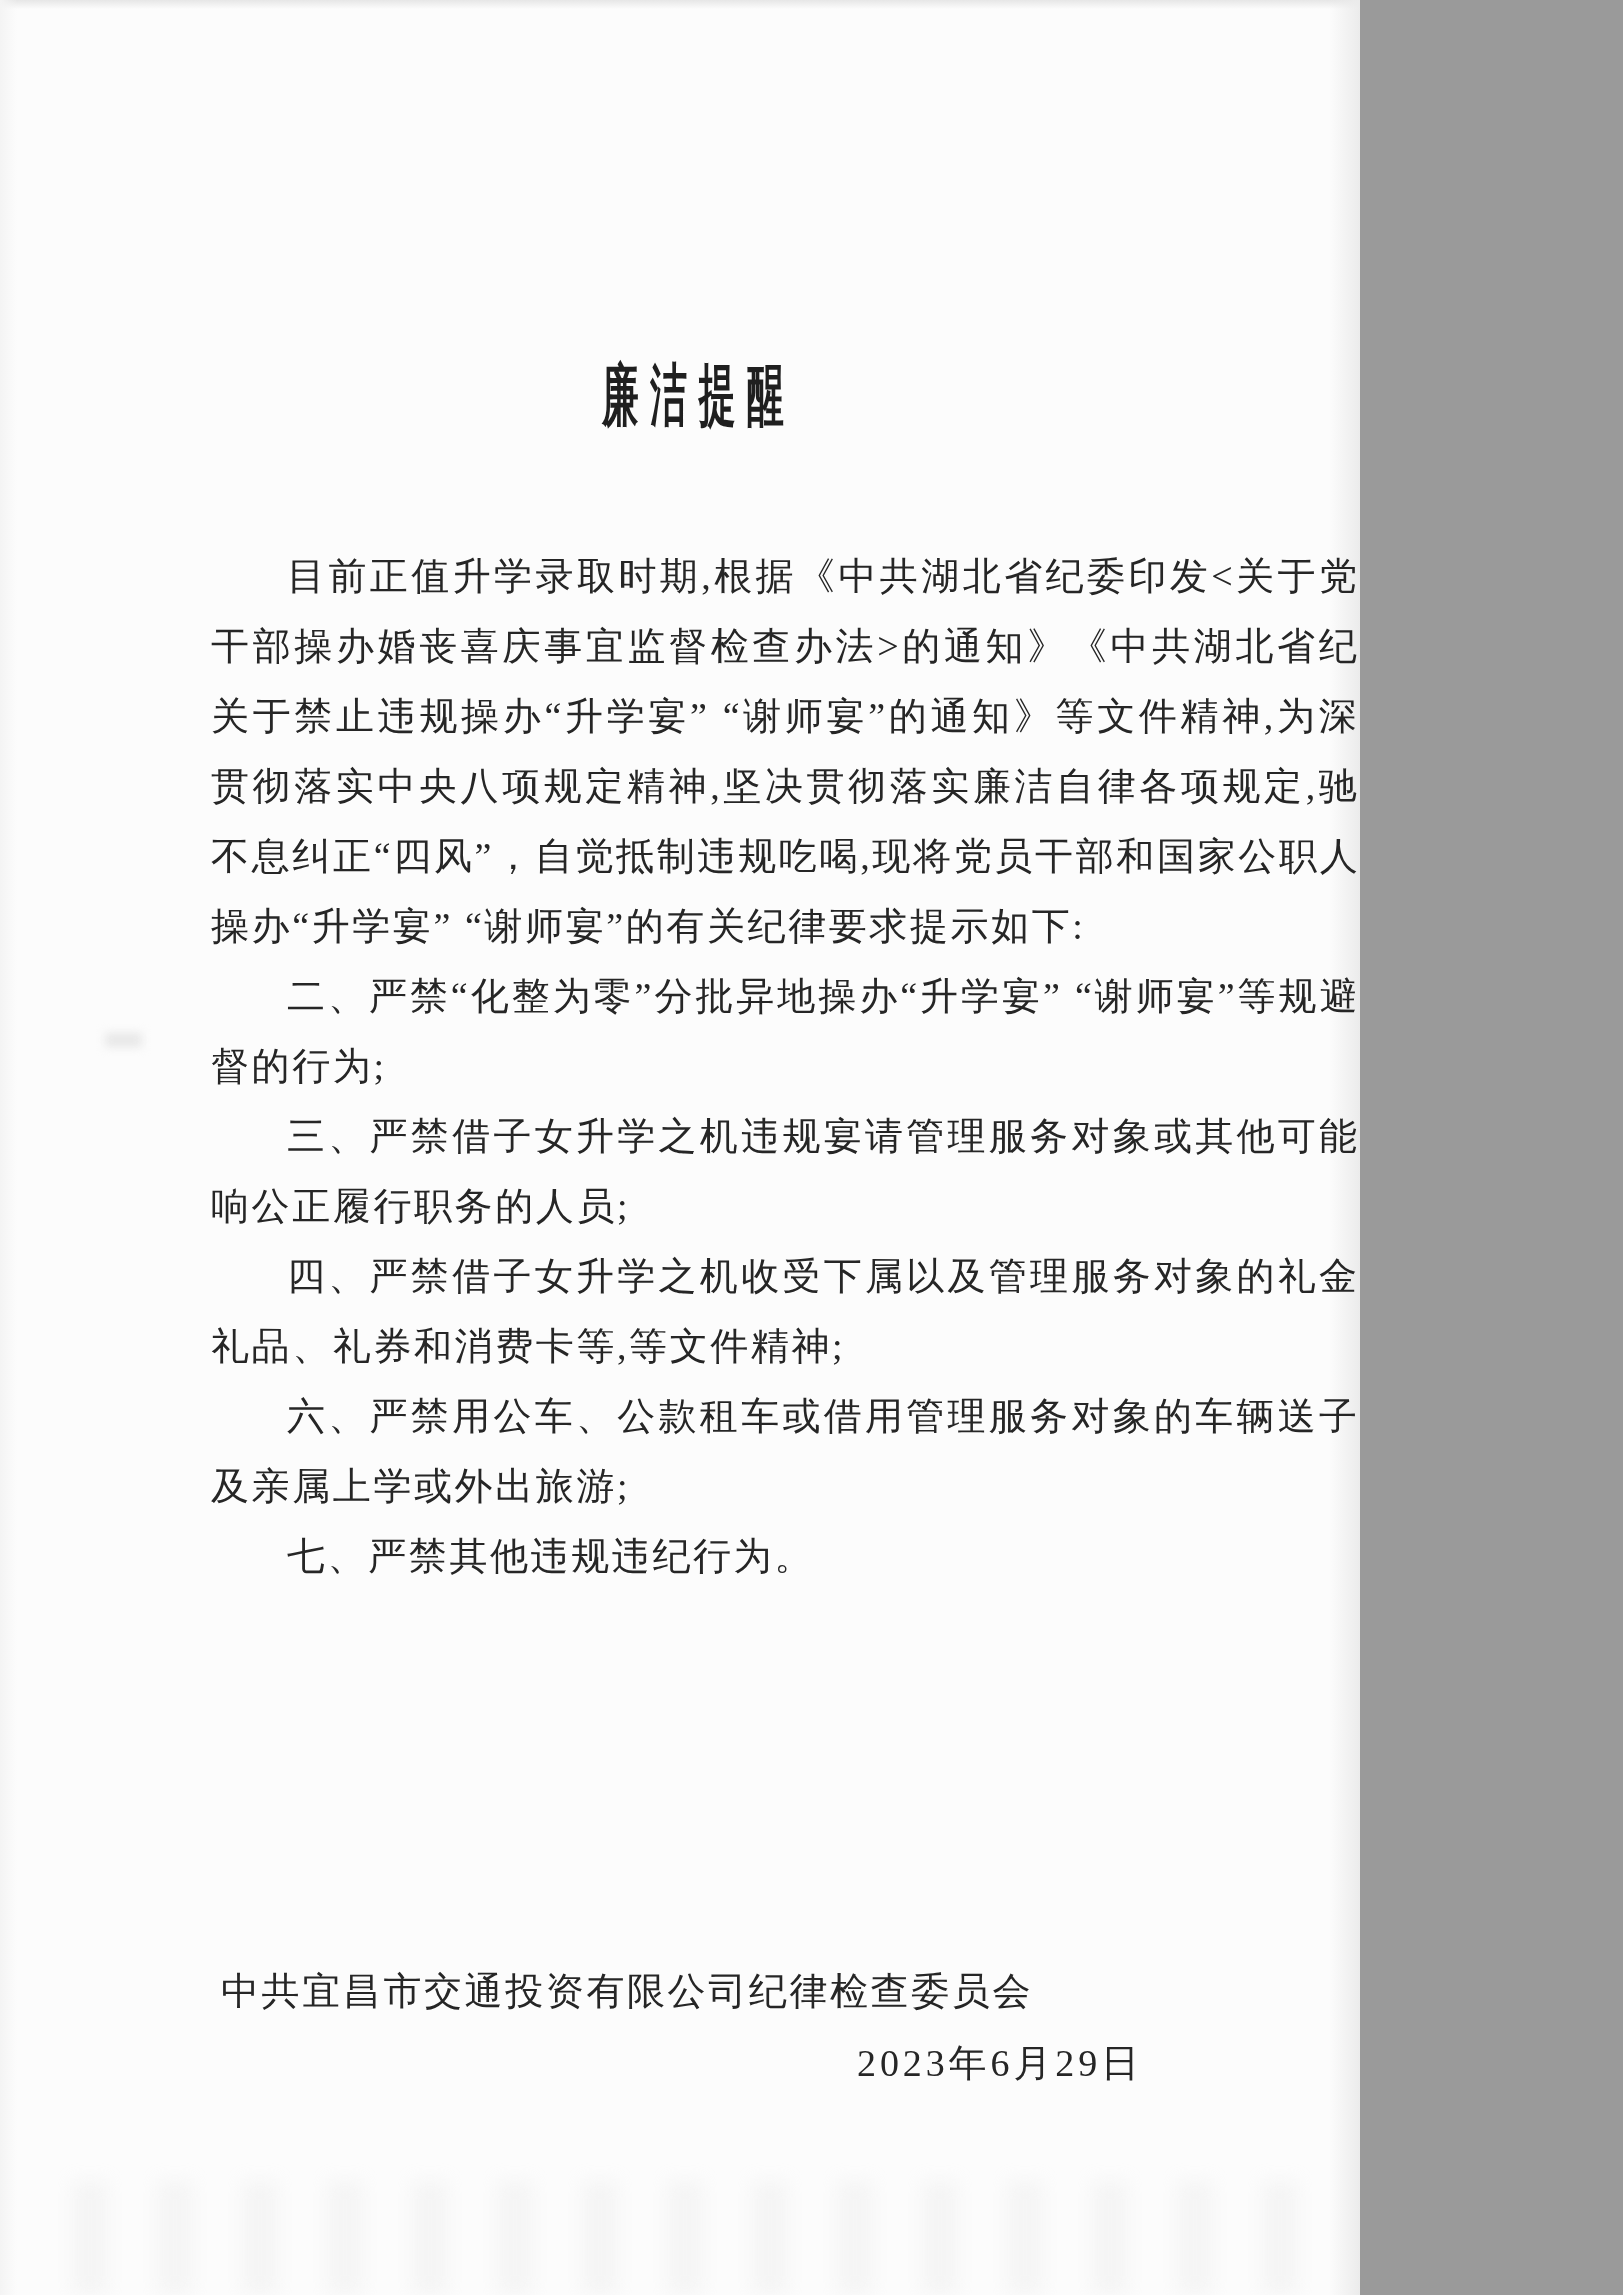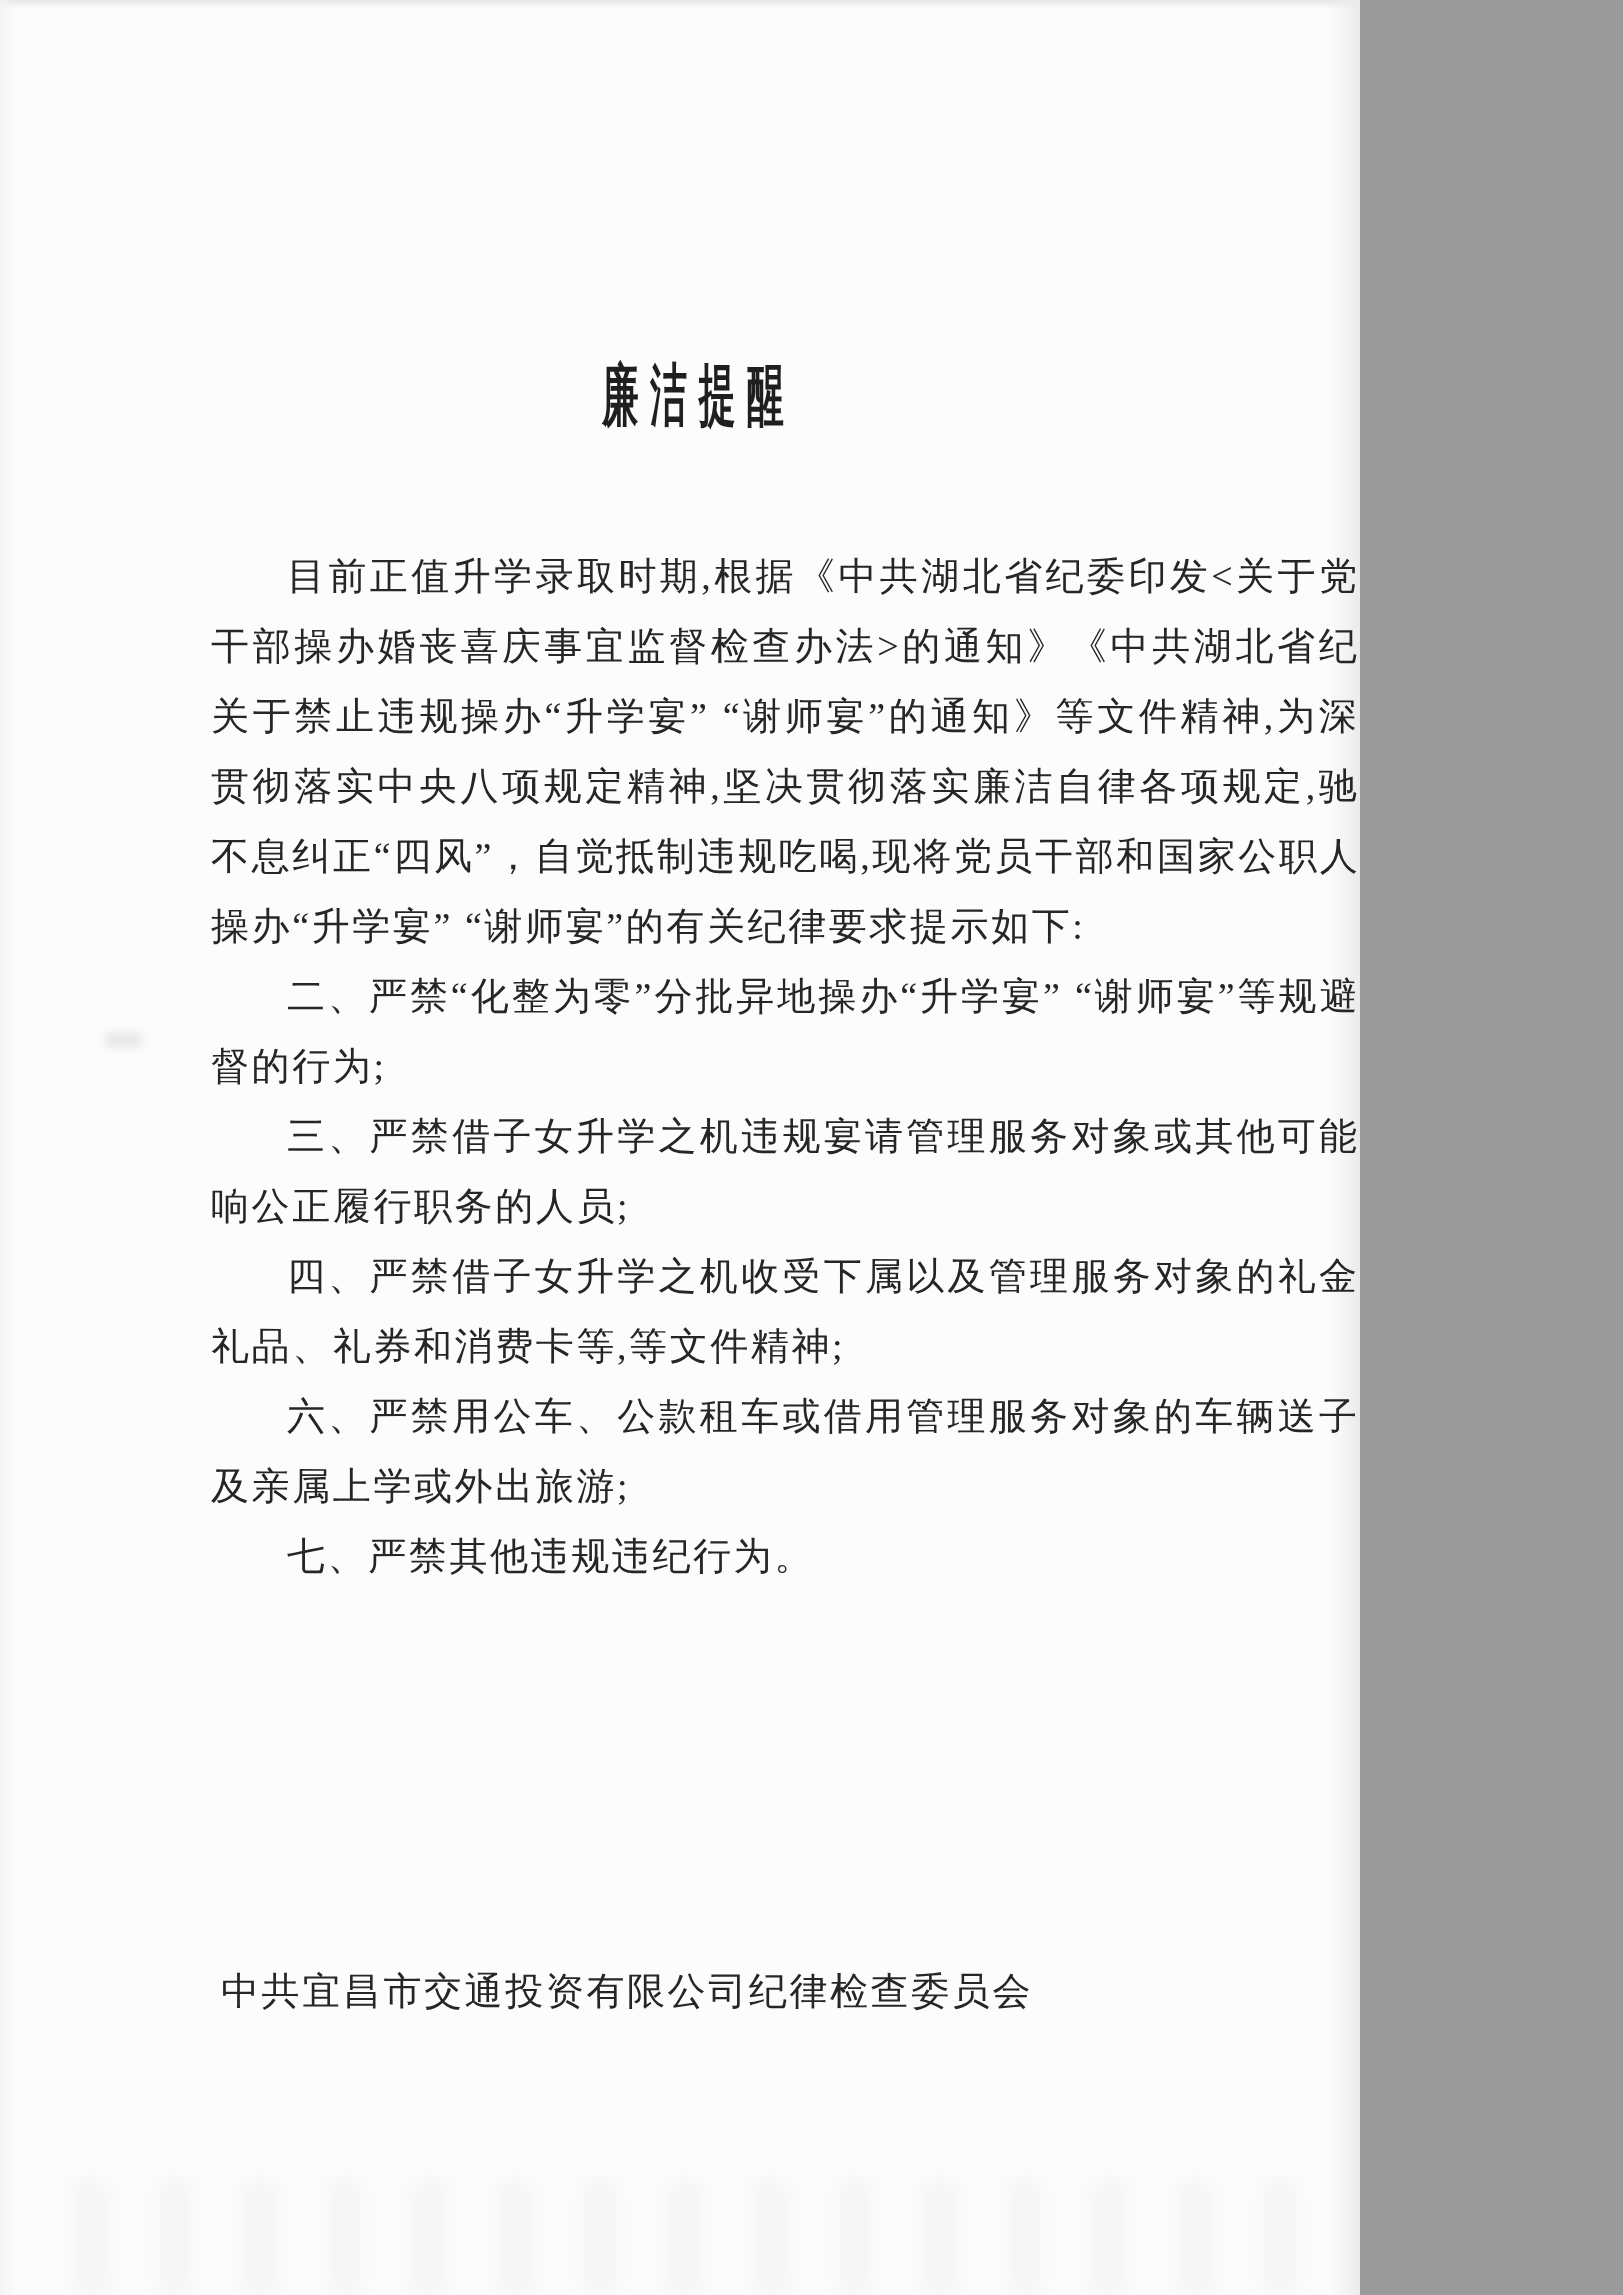--- a/index.html
+++ b/index.html
@@ -67,14 +67,15 @@
   <div class="doc-body">
     <p>目前正值升学录取时期,根据《中共湖北省纪委印发&lt;关于党员干部操办婚丧喜庆事宜监督检查办法&gt;的通知》《中共湖北省纪委　关于禁止违规操办“升学宴” “谢师宴”的通知》等文件精神,为深入贯彻落实中央八项规定精神,坚决贯彻落实廉洁自律各项规定,驰而不息纠正“四风”，自觉抵制违规吃喝,现将党员干部和国家公职人员操办“升学宴” “谢师宴”的有关纪律要求提示如下:</p>
     <p>二、严禁“化整为零”分批异地操办“升学宴” “谢师宴”等规避监督的行为;</p>
     <p>三、严禁借子女升学之机违规宴请管理服务对象或其他可能影响公正履行职务的人员;</p>
     <p>四、严禁借子女升学之机收受下属以及管理服务对象的礼金、礼品、礼券和消费卡等,等文件精神;</p>
     <p>六、严禁用公车、公款租车或借用管理服务对象的车辆送子女及亲属上学或外出旅游;</p>
     <p>七、严禁其他违规违纪行为。</p>
   </div>
 
   <div class="doc-signature">中共宜昌市交通投资有限公司纪律检查委员会</div>
+  <div class="doc-date">2023年6月29日</div>
 </div>
 
 
 </body></html>

